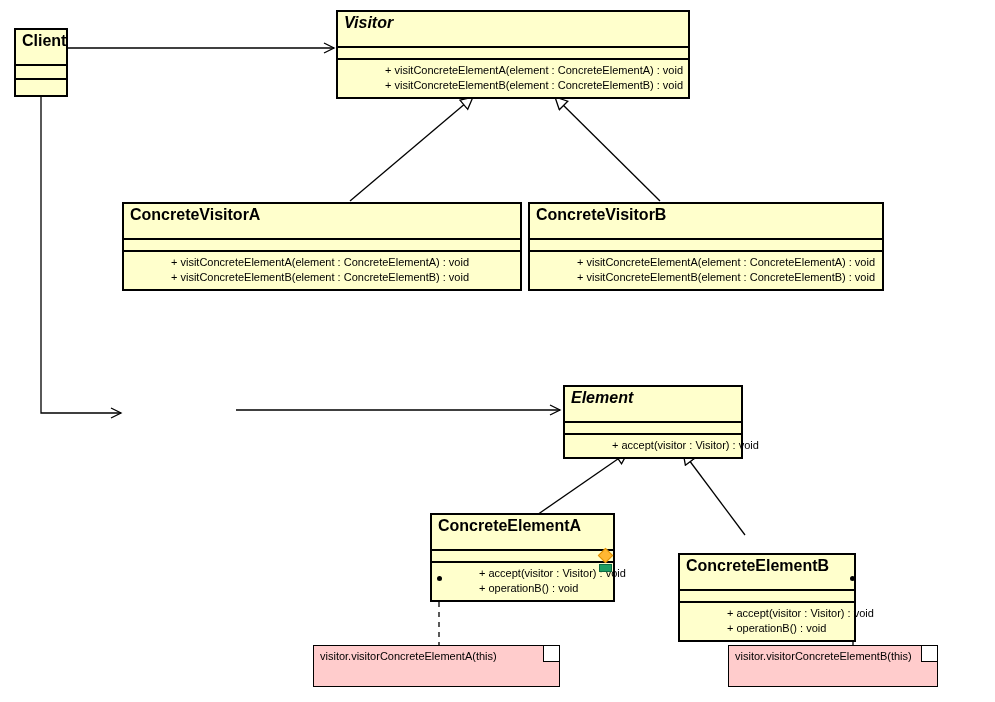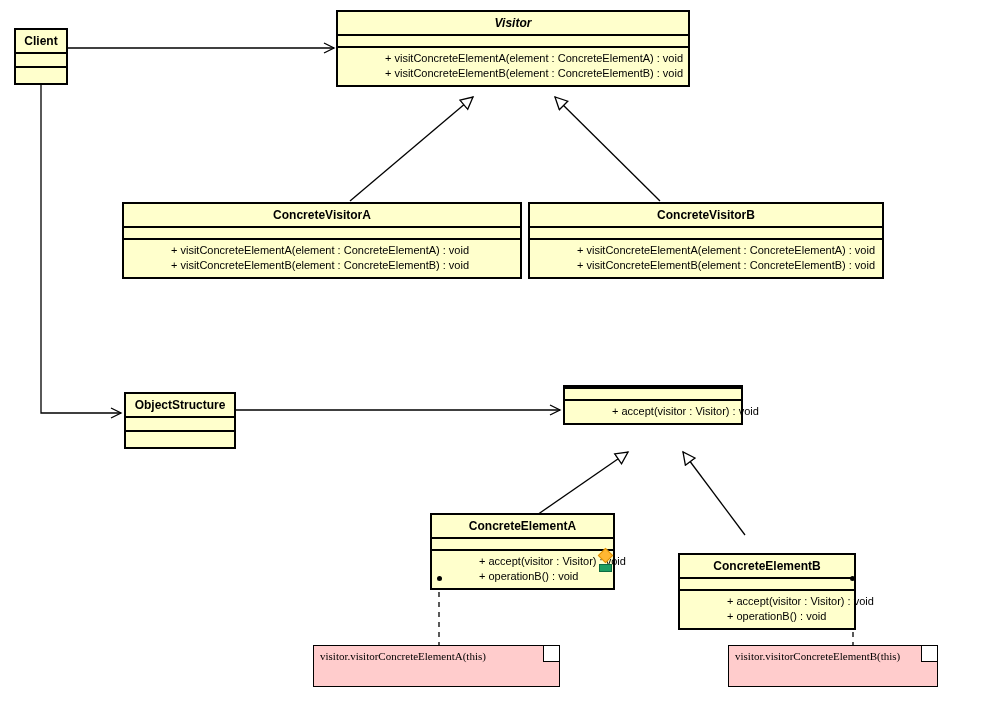--- a/index.html
+++ b/index.html
@@ -28,25 +28,24 @@
   }
   
   .uml-class {
     position: absolute;
     box-sizing: border-box;
     background: #ffffcc;
     border: 2px solid #000000;
     z-index: 5;
   }
   .uml-name {
-    text-align: center;
-    font-size: 12px;
+    font-size: 16px;
     font-weight: bold;
     color: #000000;
-    padding: 4px 6px 4px 6px;
+    padding: 4px 6px 16px 6px;
     line-height: 14px;
     white-space: nowrap;
   }
   .uml-name.abstract {
     font-style: italic;
   }
   .uml-sep {
     height: 0;
     border-top: 2px solid #000000;
   }
@@ -84,21 +83,20 @@
     background: #ffffff;
     border-left: 1px solid #000000;
     border-bottom: 1px solid #000000;
   }
   .uml-note-text {
     font-size: 11px;
     line-height: 14px;
     color: #000000;
     padding: 3px 6px;
     white-space: nowrap;
-    font-family: Liberation Serif, serif;
   }
   
   .handle-diamond {
     position: absolute;
     width: 9px;
     height: 9px;
     background: #ffb733;
     border: 1px solid #e09000;
     transform: rotate(45deg);
     z-index: 8;
@@ -211,33 +209,23 @@
     <div class="uml-name">ConcreteVisitorB</div>
     <div class="uml-sep"></div>
     <div class="uml-attrs"></div>
     <div class="uml-sep"></div>
     <div class="uml-ops">
       <div class="uml-op">+ visitConcreteElementA(element : ConcreteElementA) : void</div>
       <div class="uml-op">+ visitConcreteElementB(element : ConcreteElementB) : void</div>
     </div>
   </div>
 
-  <div class="uml-class" style="left:124px; top:392px; width:112px;">
-    <div class="uml-name">ObjectStructure</div>
-    <div class="uml-sep"></div>
-    <div class="uml-attrs">
-      <div class="uml-empty"></div>
-    </div>
-    <div class="uml-sep"></div>
-    <div class="uml-ops">
-      <div class="uml-empty"></div>
-    </div>
-  </div>
 
   <div class="uml-class" style="left:563px; top:385px; width:180px;">
+    <div class="uml-name abstract">Element</div>
     <div class="uml-sep"></div>
     <div class="uml-attrs"></div>
     <div class="uml-sep"></div>
     <div class="uml-ops">
       <div class="uml-op">+ accept(visitor : Visitor) : void</div>
     </div>
   </div>
 
   <div class="uml-class" style="left:430px; top:513px; width:185px;">
     <div class="uml-name">ConcreteElementA</div>

